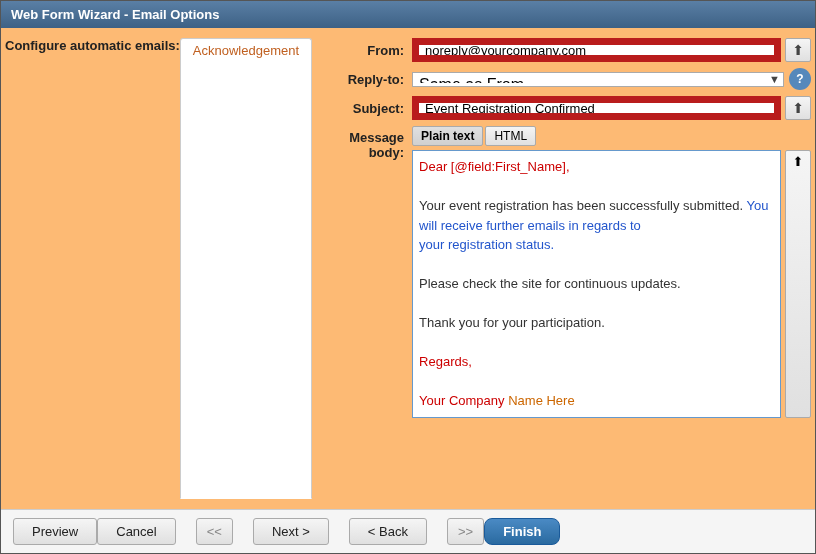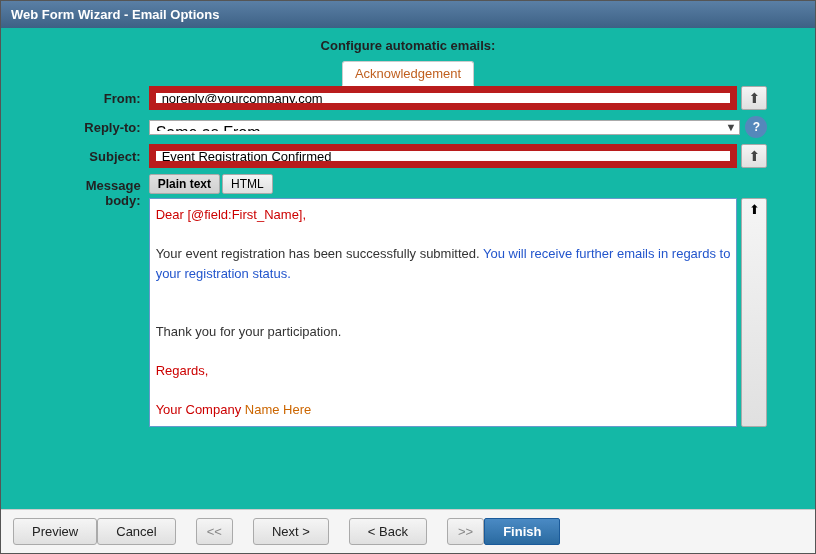--- a/index.html
+++ b/index.html
@@ -4,39 +4,38 @@
   <style>
     * { box-sizing: border-box; margin: 0; padding: 0; }
     body { font-family: Arial, sans-serif; font-size: 13px; background: #f0f0f0; }
 
     .window {
       width: 816px;
       height: 554px;
       border: 1px solid #555;
       display: flex;
       flex-direction: column;
-      background: #14b8a6;
+      background: #fdba74;
     }
 
     .title-bar {
       background: linear-gradient(to bottom, #5a7fa5, #3d6185);
       color: white;
       padding: 6px 10px;
       font-size: 13px;
       font-weight: bold;
       flex-shrink: 0;
     }
 
     .content-area {
       flex: 1;
       display: flex;
-      flex-direction: column;
-      padding: 10px 12px;
-      overflow: hidden;
-      align-items: center;
+      flex-direction: row;
+      padding: 10px 4px;
+      overflow: hidden;
     }
 
     .configure-label {
       font-weight: bold;
       margin-bottom: 8px;
       font-size: 13px;
       color: #222;
     }
 
     .tabs-bar {
@@ -276,21 +275,21 @@
       border-radius: 3px;
       color: #888;
     }
 
     .footer-btn-finish {
       padding: 5px 18px;
       border: 1px solid #1a5a9a;
       background: linear-gradient(to bottom, #4a8ac4, #2a6aa0);
       cursor: pointer;
       font-size: 13px;
-      border-radius: 2px;
+      border-radius: 8px;
       color: white;
       font-weight: bold;
     }
 
     .msg-red { color: #cc0000; }
     .msg-blue { color: #2255cc; }
     .msg-orange { color: #cc6600; }
     .msg-dark { color: #333; }
   </style>
 </head>
@@ -350,20 +349,21 @@
           <div class="message-body-icon-wrapper">
             <div class="message-textarea">
               <div><span class="msg-red">Dear [@field:First_Name],</span></div>
               <br>
               <div>
                 <span class="msg-dark">Your event registration has been successfully submitted.</span>
                 <span class="msg-blue"> You will receive further emails in regards to</span>
               </div>
               <div><span class="msg-blue">your registration status.</span></div>
               <br>
+              <div><span class="msg-dark">Please check the site for continuous updates.</span></div>
               <br>
               <div><span class="msg-dark">Thank you for your participation.</span></div>
               <br>
               <div><span class="msg-red">Regards,</span></div>
               <br>
               <div>
                 <span class="msg-red">Your Company </span><span class="msg-orange">Name Here</span>
               </div>
             </div>
             <div class="message-icon-btn">

